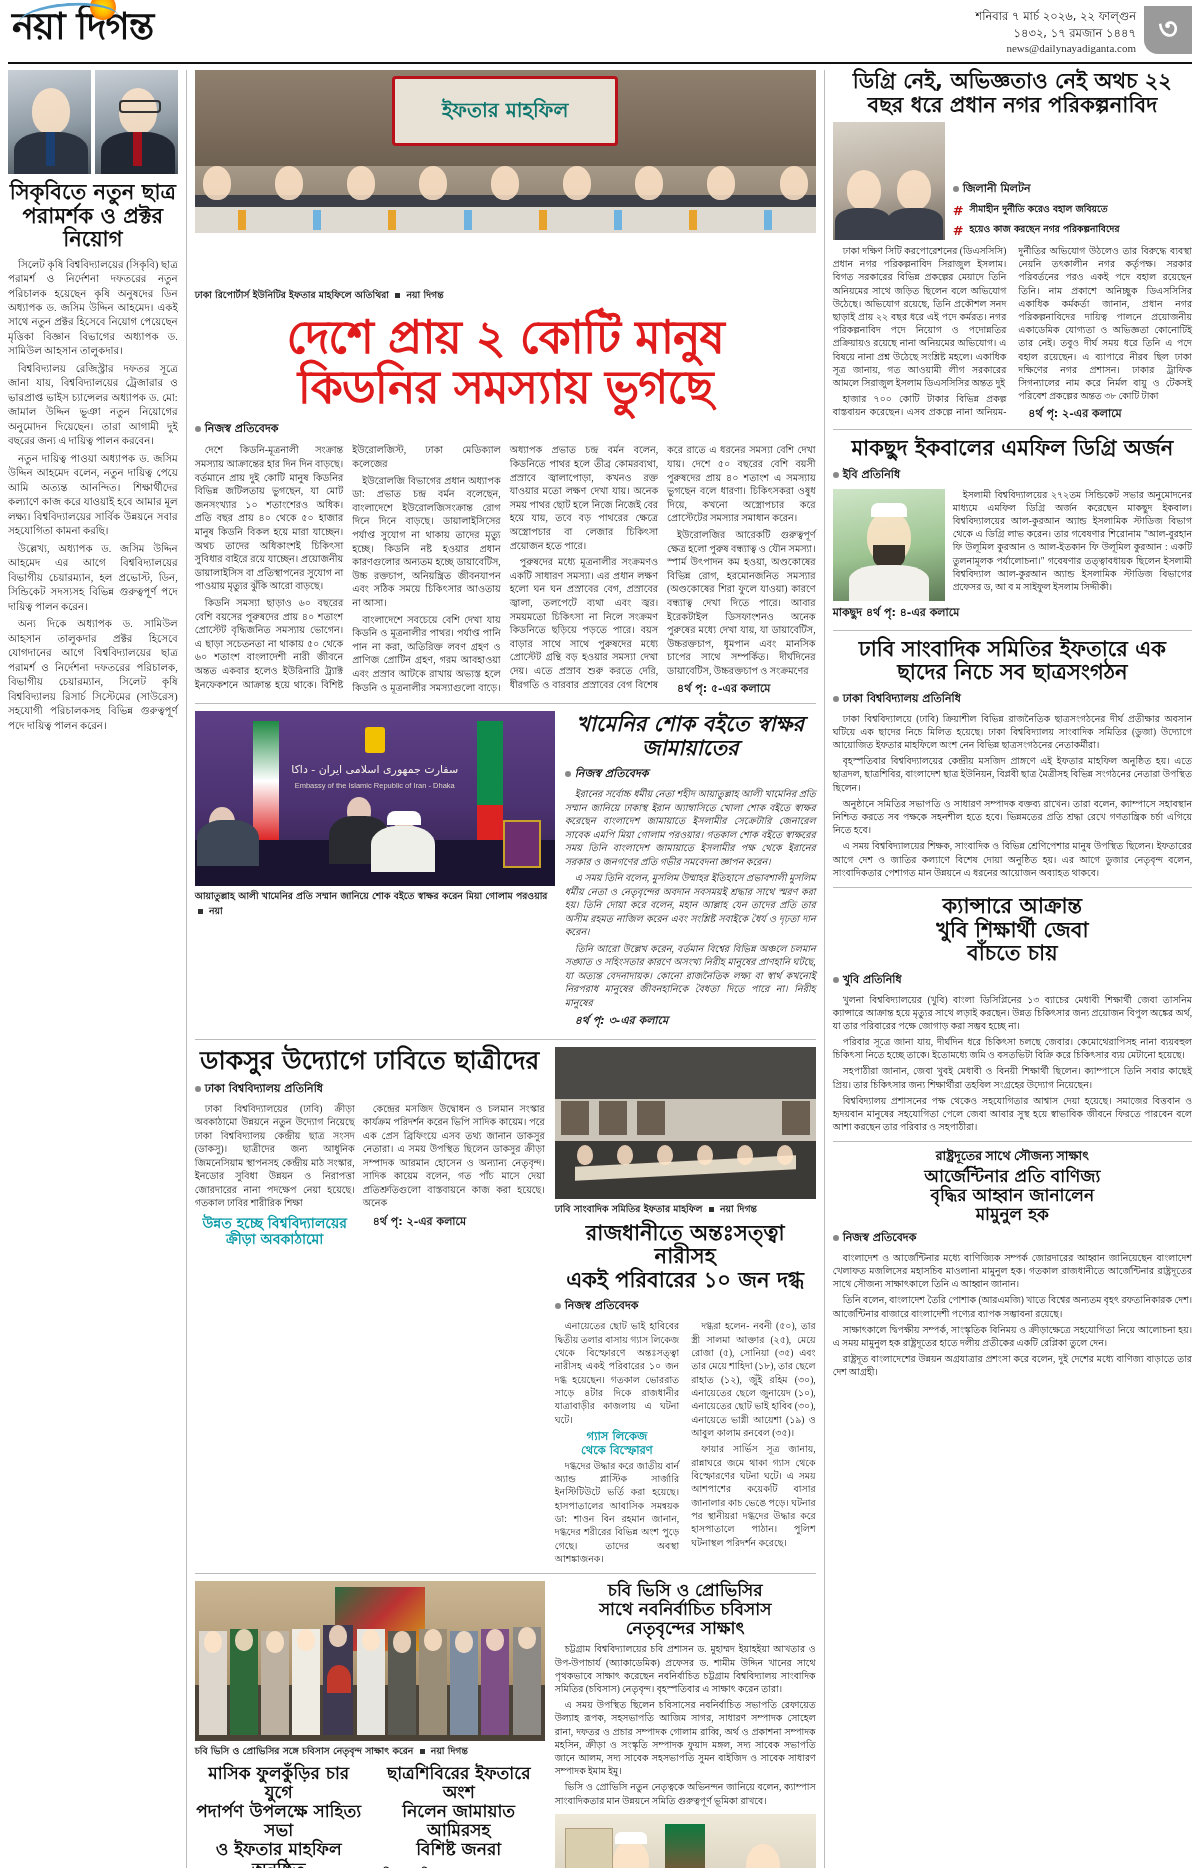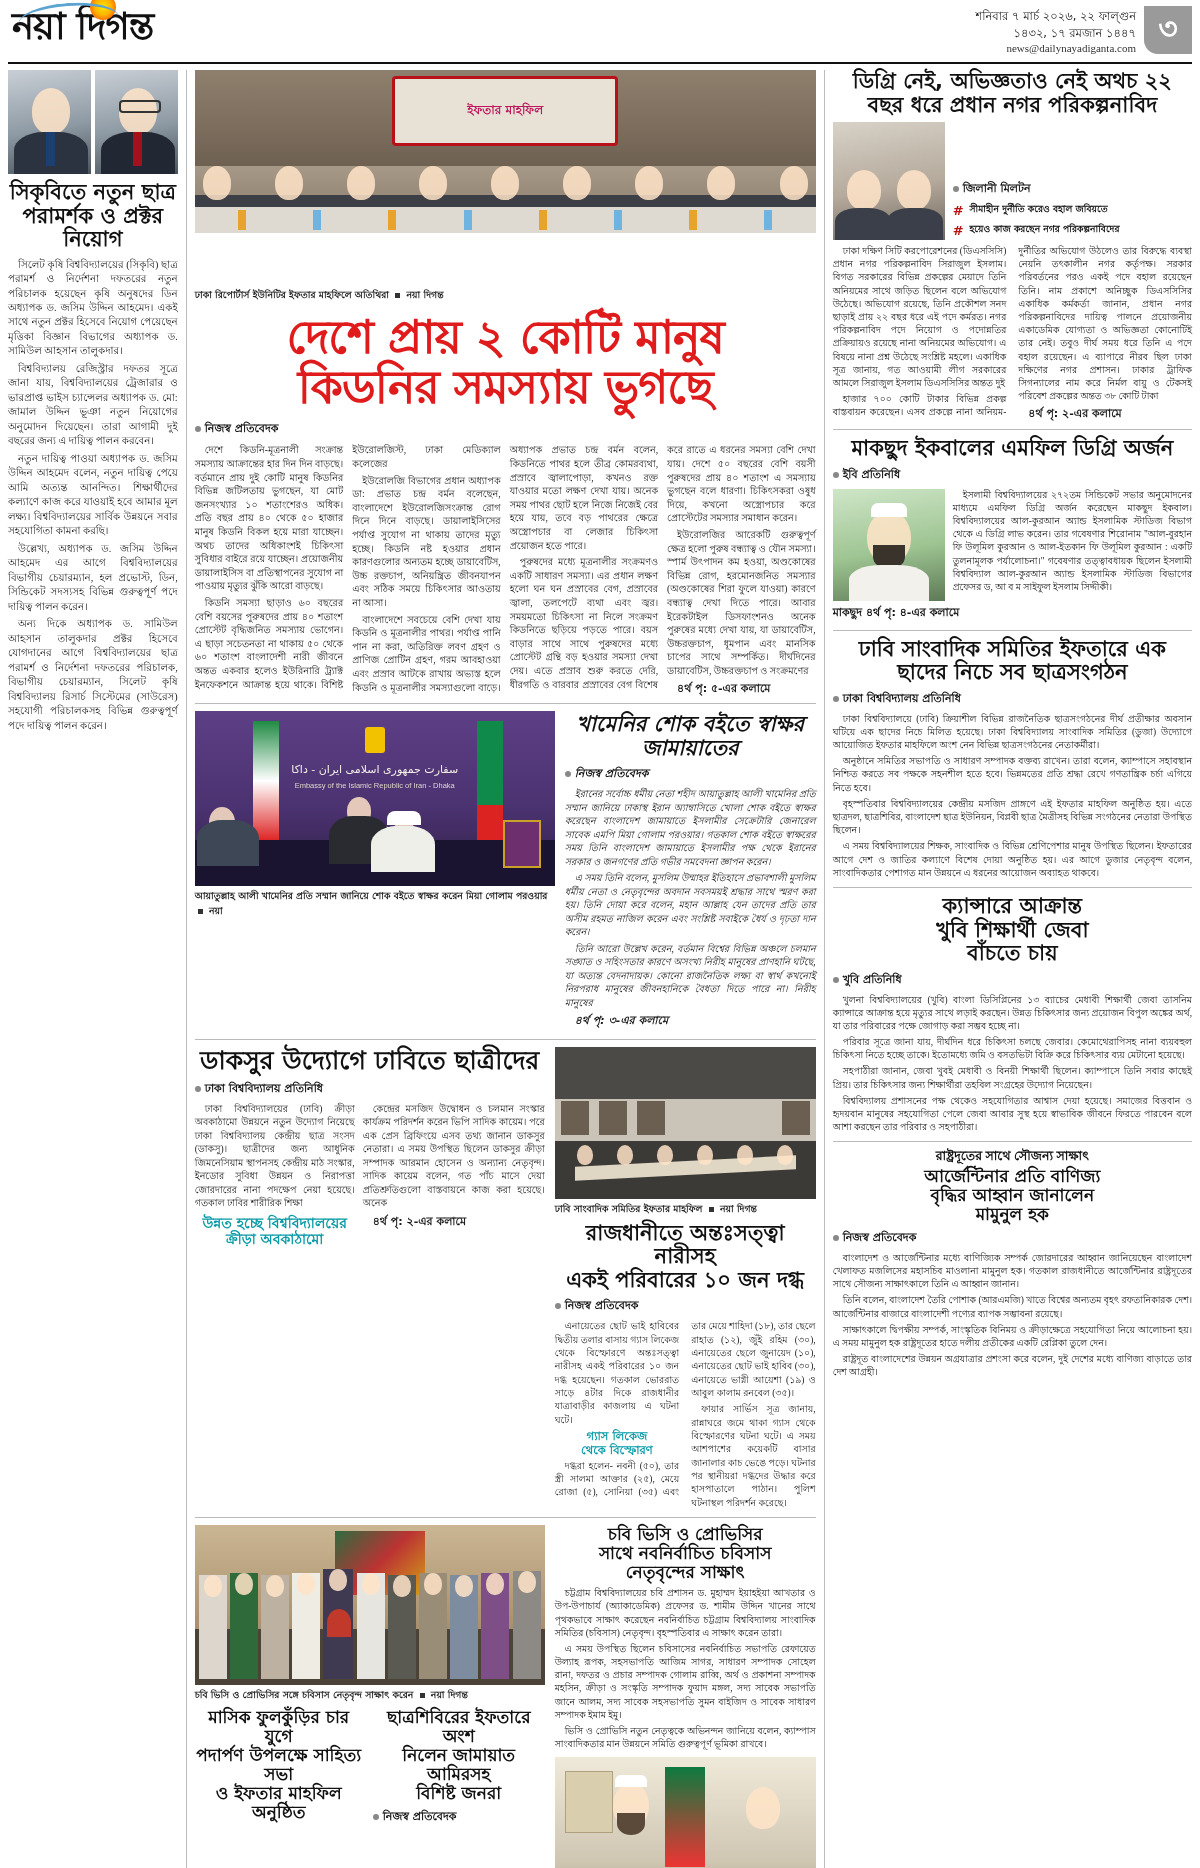--- a/index.html
+++ b/index.html
@@ -136,21 +136,21 @@
         <p>উল্লেখ্য, অধ্যাপক ড. জসিম উদ্দিন আহমেদ এর আগে বিশ্ববিদ্যালয়ের বিভাগীয় চেয়ারম্যান, হল প্রভোস্ট, ডিন, সিন্ডিকেট সদস্যসহ বিভিন্ন গুরুত্বপূর্ণ পদে দায়িত্ব পালন করেন।</p>
         <p>অন্য দিকে অধ্যাপক ড. সামিউল আহসান তালুকদার প্রক্টর হিসেবে যোগদানের আগে বিশ্ববিদ্যালয়ের ছাত্র পরামর্শ ও নির্দেশনা দফতরের পরিচালক, বিভাগীয় চেয়ারম্যান, সিলেট কৃষি বিশ্ববিদ্যালয় রিসার্চ সিস্টেমের (সাউরেস) সহযোগী পরিচালকসহ বিভিন্ন গুরুত্বপূর্ণ পদে দায়িত্ব পালন করেন।</p>
       </div>
     </div>
 
     <div class="col c-mid">
 
       <div class="ph meeting" style="height:215px;">
         <div style="position:absolute;left:0;top:0;right:0;height:96px;background:linear-gradient(180deg,#8f7f6d 0%,#6f6152 100%)"></div>
         <div style="position:absolute;left:50%;transform:translateX(-50%);top:6px;width:220px;height:64px;background:#e8e2d6;border:3px solid #b9111a;border-radius:4px;display:flex;align-items:center;justify-content:center;">
-          <span style="font-family:'DejaVu Sans',sans-serif;font-weight:bold;font-size:12px;color:#be185d;">ইফতার মাহফিল</span>
+          <span style="font-family:'DejaVu Sans',sans-serif;font-weight:bold;font-size:20px;color:#0f766e;">ইফতার মাহফিল</span>
         </div>
         <div style="position:absolute;left:0;bottom:0;right:0;height:52px;background:#ffffff"></div>
         <div style="position:absolute;left:0;bottom:52px;right:0;height:26px;background:#dedad2"></div>
         <div style="position:absolute;left:0;bottom:78px;right:0;height:12px;background:#3c3f46"></div>
         <div style="position:absolute;left:8px;top:96px;right:8px;height:42px;display:flex;justify-content:space-between;">
           <div class="face" style="position:relative;width:28px;height:34px"></div>
           <div class="face" style="position:relative;width:28px;height:34px"></div>
           <div class="face" style="position:relative;width:28px;height:34px"></div>
           <div class="face" style="position:relative;width:28px;height:34px"></div>
           <div class="face" style="position:relative;width:28px;height:34px"></div>
@@ -292,20 +292,21 @@
             <div class="byline">
               <span class="dot"></span><span>নিজস্ব প্রতিবেদক</span>
             </div>
           </div>
           <div class="body cols2" style="font-size:9.4px;">
             <p>এনায়েতের ছোট ভাই হাবিবের দ্বিতীয় তলার বাসায় গ্যাস লিকেজ থেকে বিস্ফোরণে অন্তঃসত্ত্বা নারীসহ একই পরিবারের ১০ জন দগ্ধ হয়েছেন। গতকাল ভোররাত সাড়ে ৪টার দিকে রাজধানীর যাত্রাবাড়ীর কাজলায় এ ঘটনা ঘটে।</p>
             <div class="teal" style="font-size:11.5px;margin:2px 0;">
               <div>গ্যাস লিকেজ</div>
               <div>থেকে বিস্ফোরণ</div>
             </div>
+            <p>দগ্ধদের উদ্ধার করে জাতীয় বার্ন অ্যান্ড প্লাস্টিক সার্জারি ইনস্টিটিউটে ভর্তি করা হয়েছে। হাসপাতালের আবাসিক সমন্বয়ক ডা: শাওন বিন রহমান জানান, দগ্ধদের শরীরের বিভিন্ন অংশ পুড়ে গেছে। তাদের অবস্থা আশঙ্কাজনক।</p>
             <p>দগ্ধরা হলেন- নবনী (৫০), তার স্ত্রী সালমা আক্তার (২৫), মেয়ে রোজা (৫), সোনিয়া (৩৫) এবং তার মেয়ে শাহিদা (১৮), তার ছেলে রাহাত (১২), জুঁই রহিম (৩০), এনায়েতের ছেলে জুনায়েদ (১০), এনায়েতের ছোট ভাই হাবিব (৩০), এনায়েতে ভাগ্নী আয়েশা (১৯) ও আবুল কালাম রনবেল (৩৫)।</p>
             <p>ফায়ার সার্ভিস সূত্র জানায়, রান্নাঘরে জমে থাকা গ্যাস থেকে বিস্ফোরণের ঘটনা ঘটে। এ সময় আশপাশের কয়েকটি বাসার জানালার কাচ ভেঙে পড়ে। ঘটনার পর স্থানীয়রা দগ্ধদের উদ্ধার করে হাসপাতালে পাঠান। পুলিশ ঘটনাস্থল পরিদর্শন করেছে।</p>
           </div>
         </div>
       </div>
 
       <div class="rule"></div>
 
       <div style="display:flex;gap:10px;">
         <div style="width:350px;">
@@ -459,22 +460,22 @@
       </div>
 
       <div class="rule"></div>
 
       <div class="hl hl-lg">ঢাবি সাংবাদিক সমিতির ইফতারে এক ছাদের নিচে সব ছাত্রসংগঠন</div>
       <div class="byline">
         <span class="dot"></span><span>ঢাকা বিশ্ববিদ্যালয় প্রতিনিধি</span>
       </div>
       <div class="body" style="font-size:9.3px;">
         <p>ঢাকা বিশ্ববিদ্যালয়ে (ঢাবি) ক্রিয়াশীল বিভিন্ন রাজনৈতিক ছাত্রসংগঠনের দীর্ঘ প্রতীক্ষার অবসান ঘটিয়ে এক ছাদের নিচে মিলিত হয়েছে। ঢাকা বিশ্ববিদ্যালয় সাংবাদিক সমিতির (ডুজা) উদ্যোগে আয়োজিত ইফতার মাহফিলে অংশ নেন বিভিন্ন ছাত্রসংগঠনের নেতাকর্মীরা।</p>
+        <p>বৃহস্পতিবার বিশ্ববিদ্যালয়ের কেন্দ্রীয় মসজিদ প্রাঙ্গণে এই ইফতার মাহফিল অনুষ্ঠিত হয়। এতে ছাত্রদল, ছাত্রশিবির, বাংলাদেশ ছাত্র ইউনিয়ন, বিপ্লবী ছাত্র মৈত্রীসহ বিভিন্ন সংগঠনের নেতারা উপস্থিত ছিলেন।</p>
         <p>অনুষ্ঠানে সমিতির সভাপতি ও সাধারণ সম্পাদক বক্তব্য রাখেন। তারা বলেন, ক্যাম্পাসে সহাবস্থান নিশ্চিত করতে সব পক্ষকে সহনশীল হতে হবে। ভিন্নমতের প্রতি শ্রদ্ধা রেখে গণতান্ত্রিক চর্চা এগিয়ে নিতে হবে।</p>
-        <p>বৃহস্পতিবার বিশ্ববিদ্যালয়ের কেন্দ্রীয় মসজিদ প্রাঙ্গণে এই ইফতার মাহফিল অনুষ্ঠিত হয়। এতে ছাত্রদল, ছাত্রশিবির, বাংলাদেশ ছাত্র ইউনিয়ন, বিপ্লবী ছাত্র মৈত্রীসহ বিভিন্ন সংগঠনের নেতারা উপস্থিত ছিলেন।</p>
         <p>এ সময় বিশ্ববিদ্যালয়ের শিক্ষক, সাংবাদিক ও বিভিন্ন শ্রেণিপেশার মানুষ উপস্থিত ছিলেন। ইফতারের আগে দেশ ও জাতির কল্যাণে বিশেষ দোয়া অনুষ্ঠিত হয়। এর আগে ডুজার নেতৃবৃন্দ বলেন, সাংবাদিকতার পেশাগত মান উন্নয়নে এ ধরনের আয়োজন অব্যাহত থাকবে।</p>
       </div>
 
       <div class="rule"></div>
 
       <div class="hl hl-lg">
         <div>ক্যান্সারে আক্রান্ত</div>
         <div>খুবি শিক্ষার্থী জেবা</div>
         <div>বাঁচতে চায়</div>
       </div>

